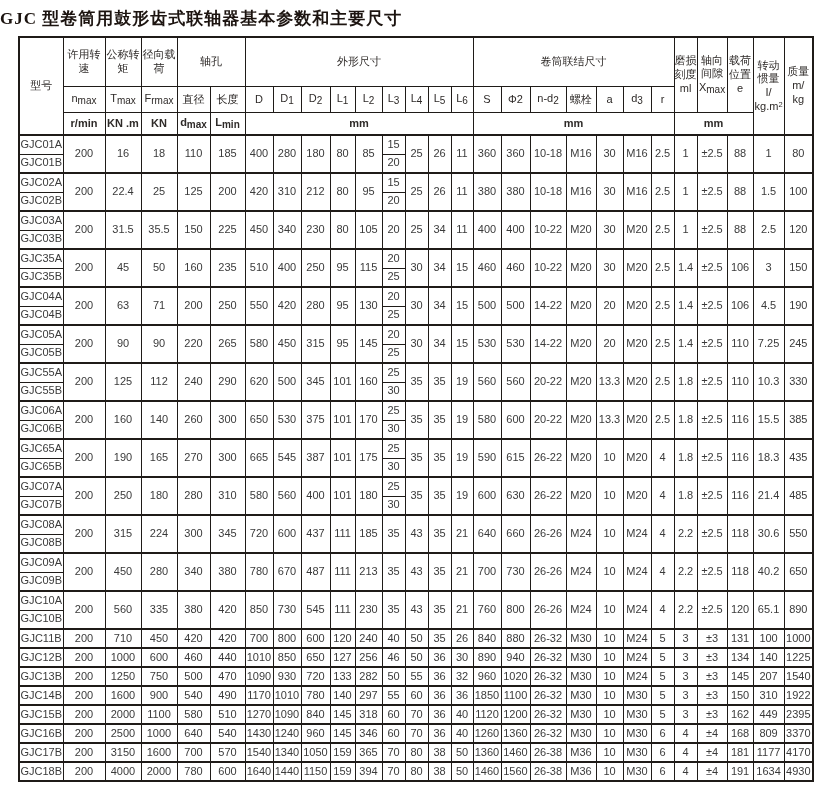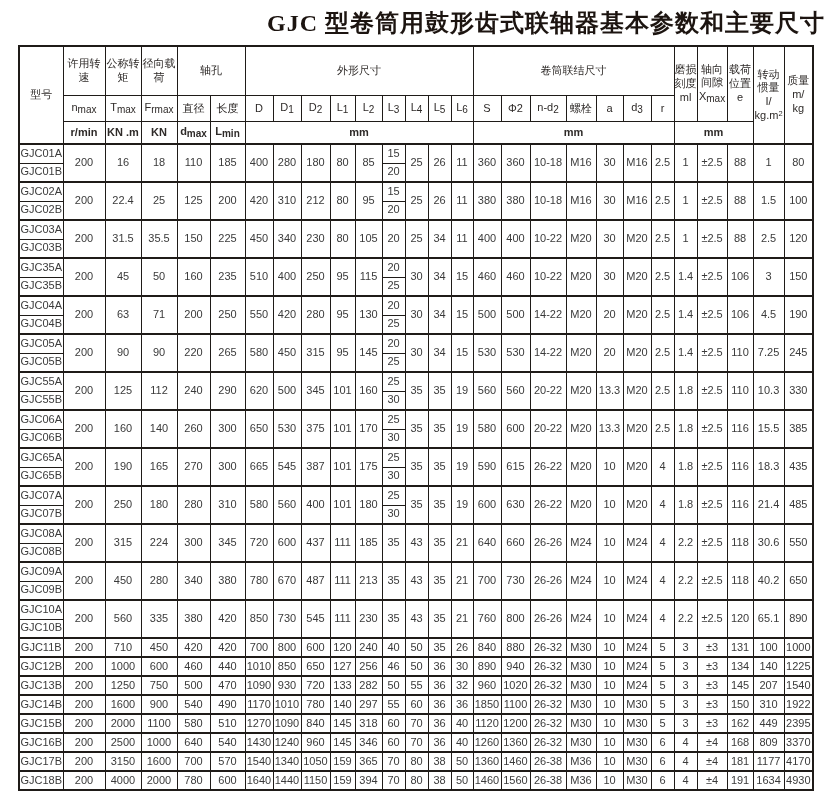--- a/index.html
+++ b/index.html
@@ -2,24 +2,24 @@
 <html><head>
 <meta charset="utf-8">
 <style>
   html,body{margin:0;padding:0;background:#ffffff;}
   body{
     width:825px;height:807px;overflow:hidden;
     font-family:"Liberation Sans","DejaVu Sans",sans-serif;
     color:#3a3a3a;
   }
   .page-title{
-    text-align:right;
+    text-align:left;
     font-family:"Liberation Serif","DejaVu Serif",serif;
     font-weight:bold;
-    font-size:24px;
+    font-size:17px;
     color:#1c1410;
     padding-top:7px;
     letter-spacing:1px;
   }
   table.spec{
     border-collapse:collapse;
     table-layout:fixed;
     margin:6px 0 0 18px;
     width:794px;
     border:2px solid #1f1b18;

